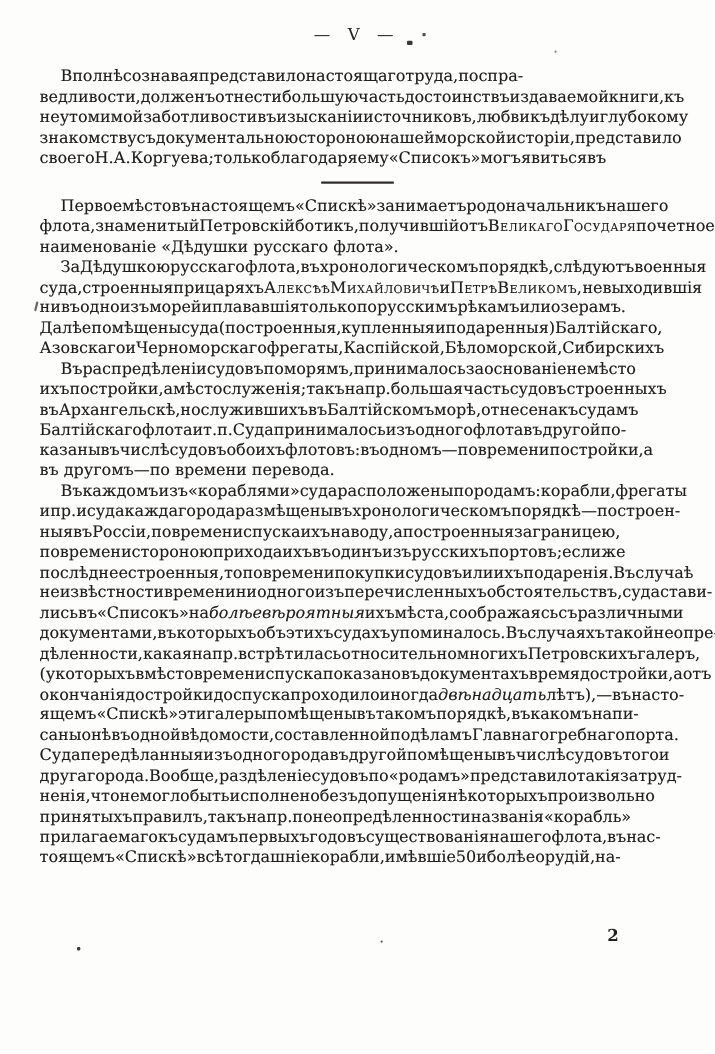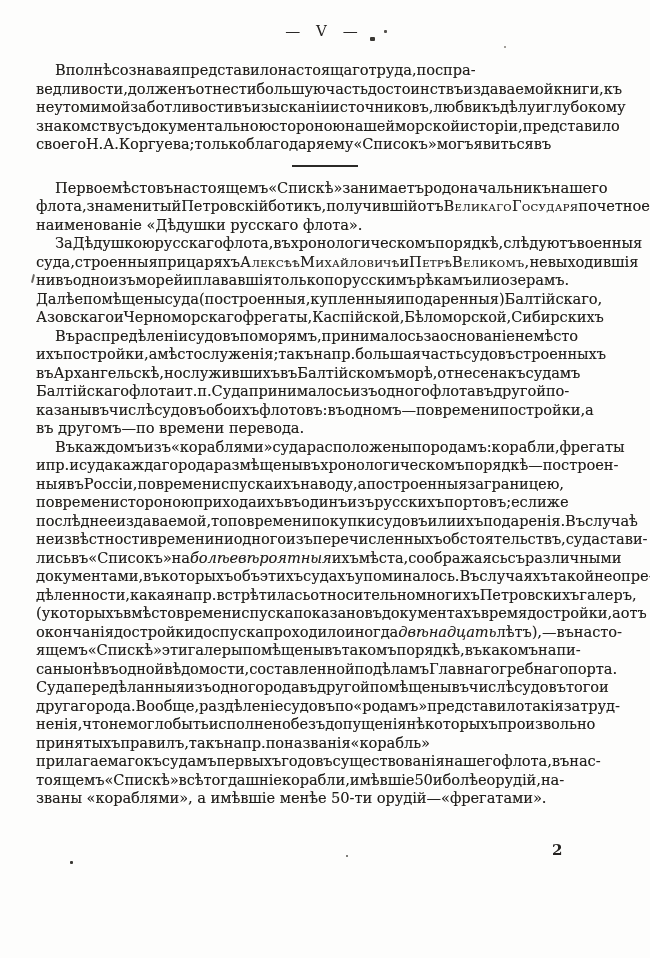--- a/index.html
+++ b/index.html
@@ -328,21 +328,21 @@
           <span>въ</span>
           <span>одинъ</span>
           <span>изъ</span>
           <span>русскихъ</span>
           <span>портовъ;</span>
           <span>если</span>
           <span>же</span>
         </div>
         <div class="line">
           <span>послѣднее</span>
-          <span>издаваемой,</span>
+          <span>строенныя,</span>
           <span>то</span>
           <span>по</span>
           <span>времени</span>
           <span>покупки</span>
           <span>судовъ</span>
           <span>или</span>
           <span>ихъ</span>
           <span>подаренія.</span>
           <span>Въ</span>
           <span>случаѣ</span>
@@ -483,20 +483,21 @@
           <span>допущенія</span>
           <span>нѣкоторыхъ</span>
           <span>произвольно</span>
         </div>
         <div class="line">
           <span>принятыхъ</span>
           <span>правилъ,</span>
           <span>такъ</span>
           <span>напр.</span>
           <span>по</span>
+          <span>неопредѣленности</span>
           <span>названія</span>
           <span>«корабль»</span>
         </div>
         <div class="line">
           <span>прилагаемаго</span>
           <span>къ</span>
           <span>судамъ</span>
           <span>первыхъ</span>
           <span>годовъ</span>
           <span>существованія</span>
@@ -511,21 +512,20 @@
           <span>всѣ</span>
           <span>тогдашніе</span>
           <span>корабли,</span>
           <span>имѣвшіе</span>
           <span>50</span>
           <span>и</span>
           <span>болѣе</span>
           <span>орудій,</span>
           <span>на-</span>
         </div>
-        <div class="line plain"><span>званы «кораблями», а имѣвшіе менѣе 50-ти орудій—«фрегатами».</span></div>
       </div>
     </div>
 
   <div class="signature">2</div>
 
   <div class="speck s1"></div>
   <div class="speck s2"></div>
   <div class="speck s3"></div>
   <div class="speck s4"></div>
   <div class="speck s5"></div>

